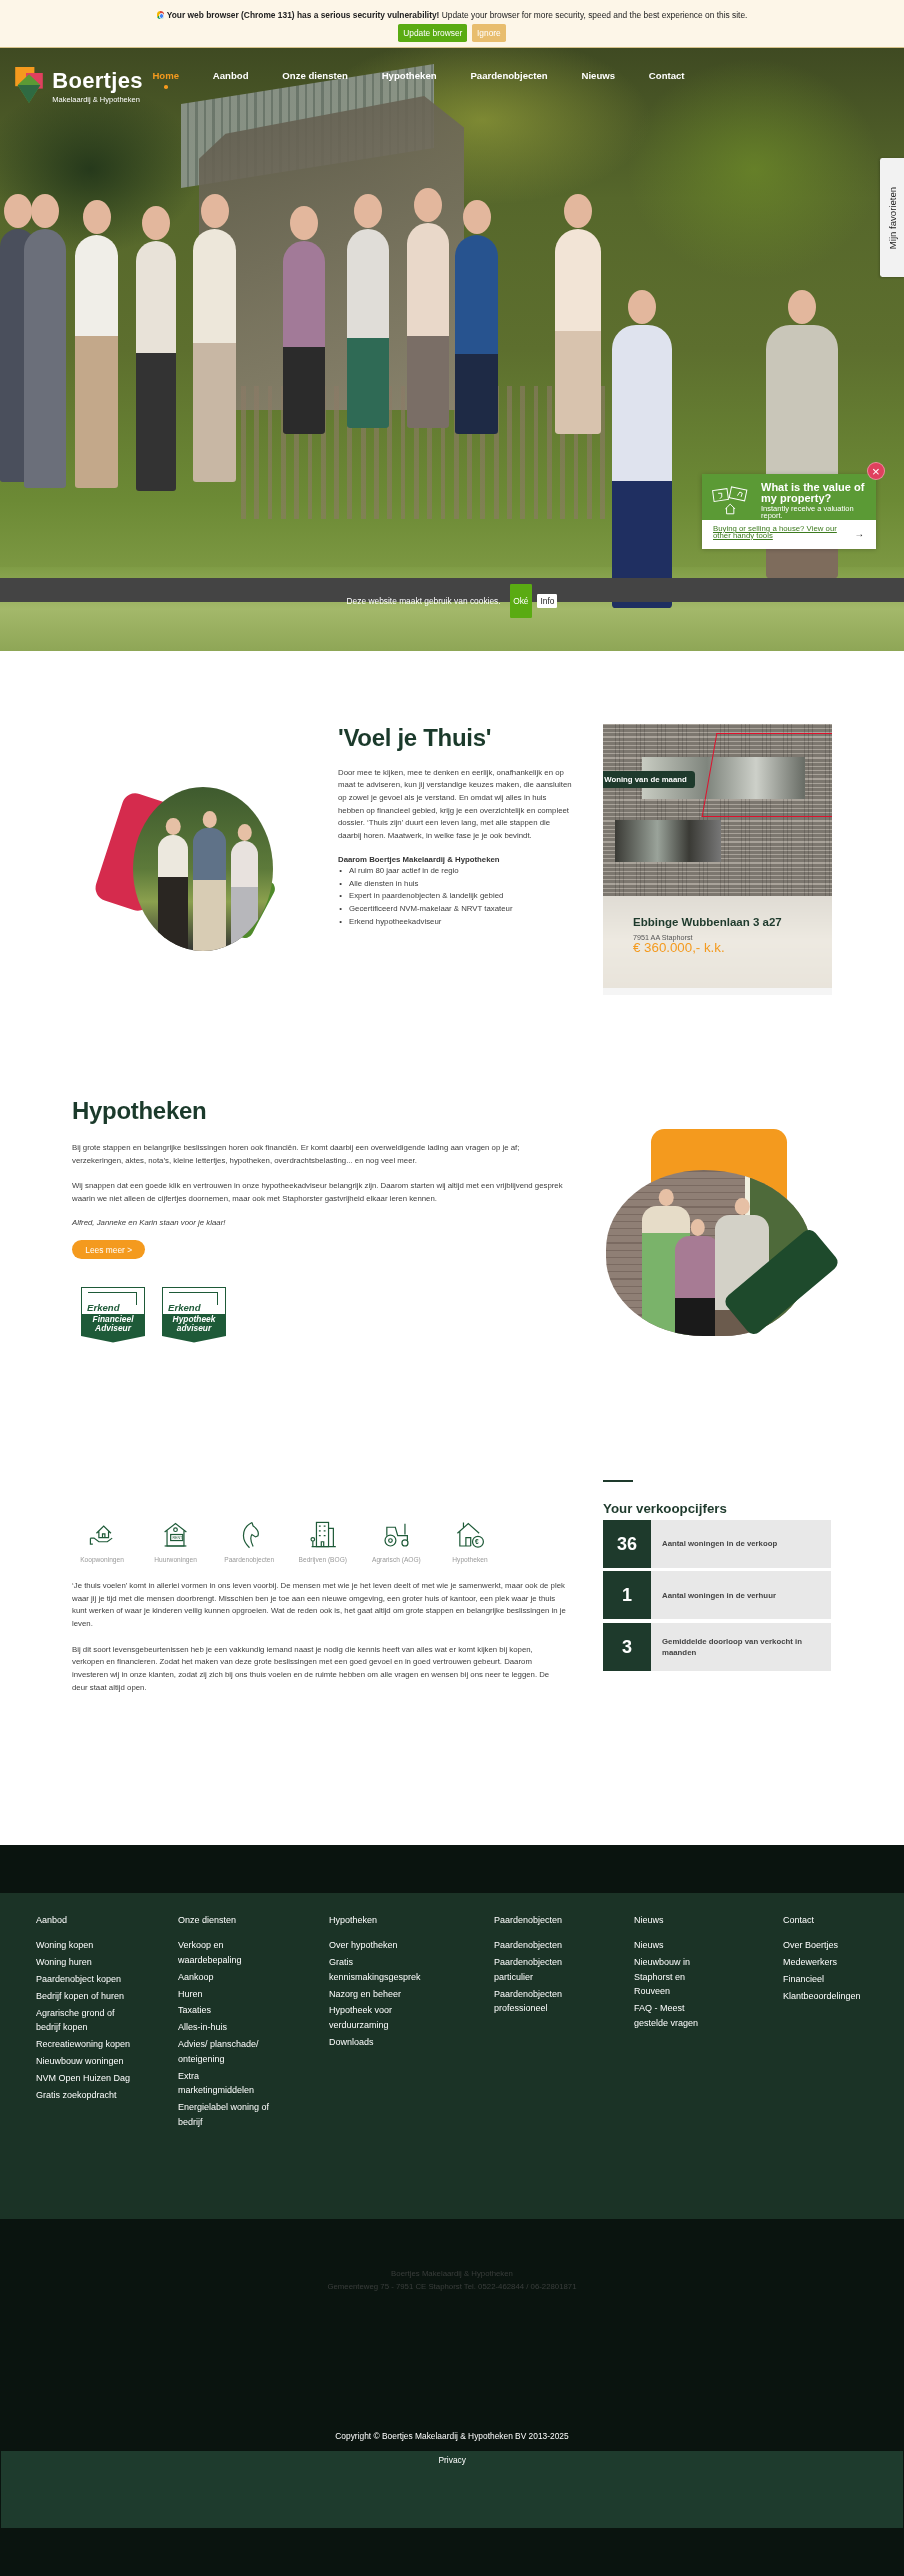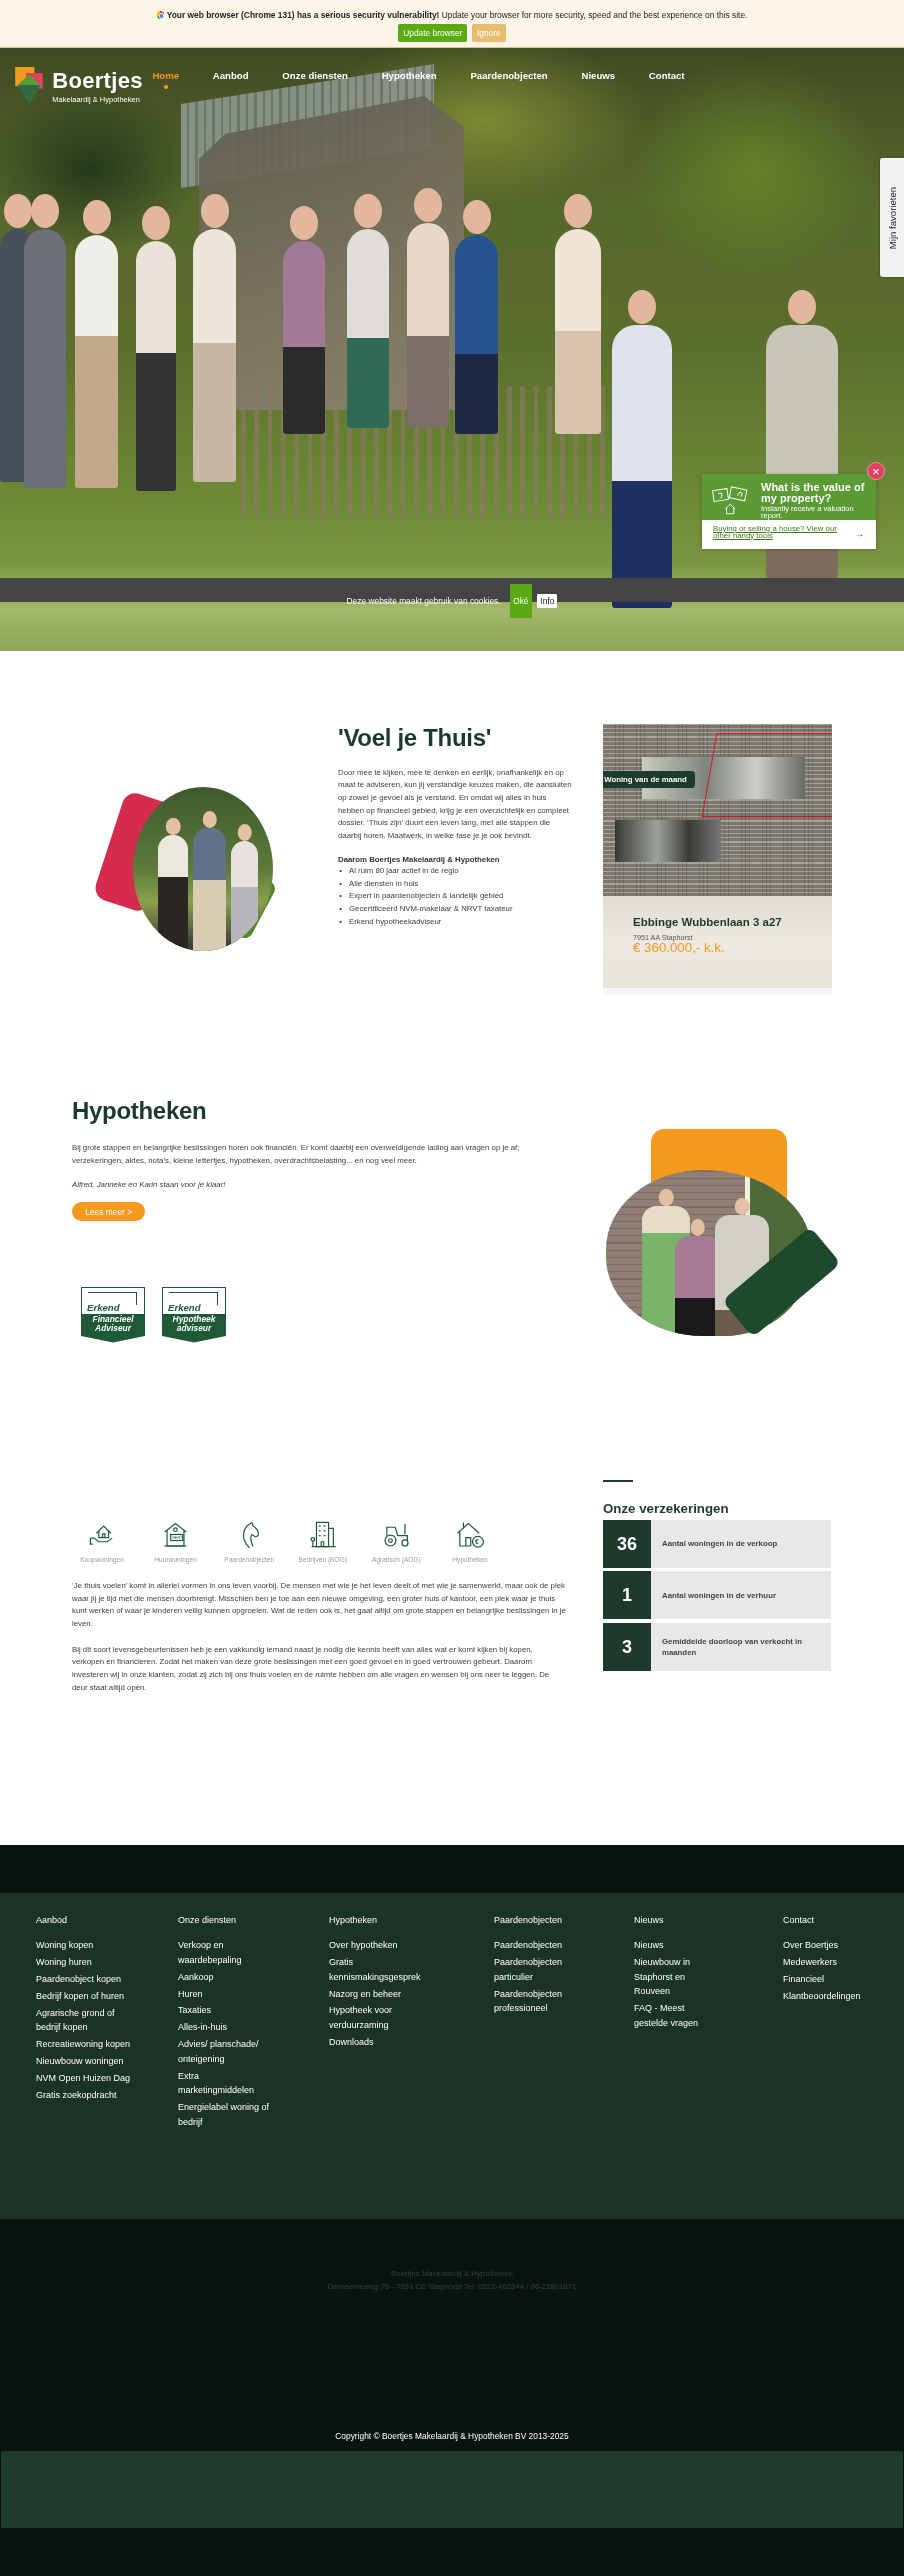--- a/index.html
+++ b/index.html
@@ -251,20 +251,21 @@
   <div class="featured-street">Ebbinge Wubbenlaan 3 a27</div>
   <div class="featured-city">7951 AA Staphorst</div>
   <div class="featured-price">€ 360.000,- k.k.</div>
   <div class="featured-bottom"></div>
 </div>
 
 <div class="hyp-text">
   <h2 class="hyp-title">Hypotheken</h2>
   <div class="hyp-body">
     <p>Bij grote stappen en belangrijke beslissingen horen ook financiën. Er komt daarbij een overweldigende lading aan vragen op je af; verzekeringen, aktes, nota’s, kleine lettertjes, hypotheken, overdrachtsbelasting... en nog veel meer.</p>
+    <p>Wij snappen dat een goede klik en vertrouwen in onze hypotheekadviseur belangrijk zijn. Daarom starten wij altijd met een vrijblijvend gesprek waarin we niet alleen de cijfertjes doornemen, maar ook met Staphorster gastvrijheid elkaar leren kennen.</p>
   </div>
   <p class="hyp-italic">Alfred, Janneke en Karin staan voor je klaar!</p>
   <a class="lees-meer">Lees meer &gt;</a>
 </div>
 
 <div class="badges">
   <div class="badge-cert">
     <div class="top"></div>
     <div class="erkend">Erkend</div>
     <div class="bottom">Financieel Adviseur</div>
@@ -340,21 +341,21 @@
   </div>
 </div>
 
 <div class="about-text">
   <p>‘Je thuis voelen’ komt in allerlei vormen in ons leven voorbij. De mensen met wie je het leven deelt of met wie je samenwerkt, maar ook de plek waar jij je tijd met die mensen doorbrengt. Misschien ben je toe aan een nieuwe omgeving, een groter huis of kantoor, een plek waar je thuis kunt werken of waar je kinderen veilig kunnen opgroeien. Wat de reden ook is, het gaat altijd om grote stappen en belangrijke beslissingen in je leven.</p>
   <p>Bij dit soort levensgebeurtenissen heb je een vakkundig iemand naast je nodig die kennis heeft van alles wat er komt kijken bij kopen, verkopen en financieren. Zodat het maken van deze grote beslissingen met een goed gevoel en in goed vertrouwen gebeurt. Daarom investeren wij in onze klanten, zodat zij zich bij ons thuis voelen en de ruimte hebben om alle vragen en wensen bij ons neer te leggen. De deur staat altijd open.</p>
 </div>
 
 <div class="stats">
   <div class="stats-rule"></div>
-  <h3 class="stats-title">Onze verzekeringen</h3>
+  <h3 class="stats-title">Your verkoopcijfers</h3>
   <div class="stat-row">
     <div class="stat-num">36</div>
     <div class="stat-lbl">Aantal woningen in de verkoop</div>
   </div>
   <div class="stat-row">
     <div class="stat-num">1</div>
     <div class="stat-lbl">Aantal woningen in de verhuur</div>
   </div>
   <div class="stat-row">
     <div class="stat-num">3</div>
@@ -416,15 +417,16 @@
   </div>
 </footer>
 
 <div class="footer-bottom">
   <div class="footer-company">
     <div>Boertjes Makelaardij &amp; Hypotheken</div>
     <div>Gemeenteweg 75 - 7951 CE Staphorst Tel. 0522-462844 / 06-22801871</div>
   </div>
   <div class="copyright">Copyright © Boertjes Makelaardij &amp; Hypotheken BV 2013-2025</div>
   <div class="footer-links">
+    <a>Privacy</a>
   </div>
 </div>
 
 
 </body></html>

